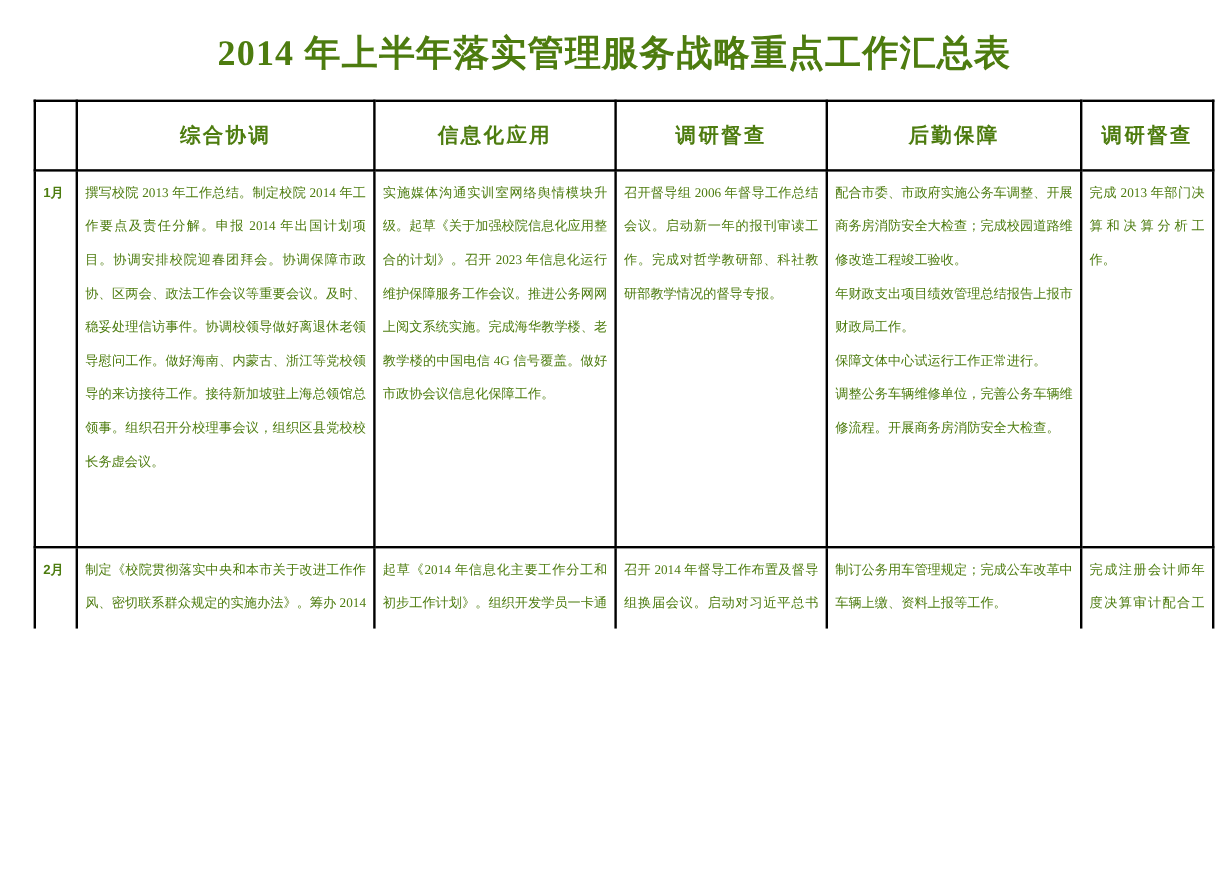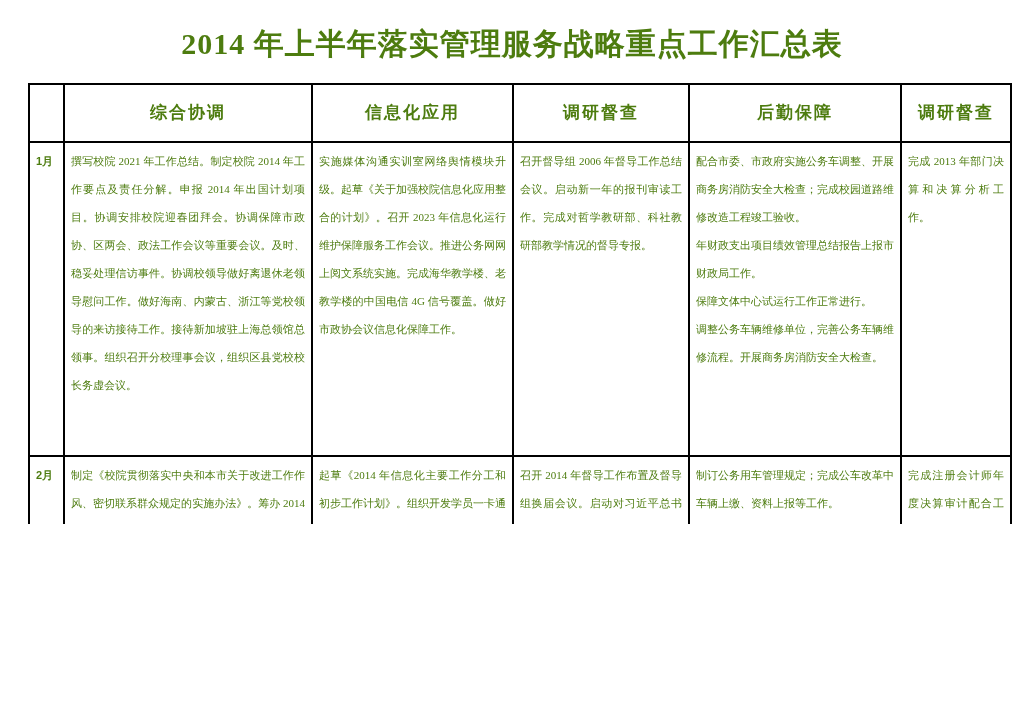--- a/index.html
+++ b/index.html
@@ -101,21 +101,21 @@
       <th>综合协调</th>
       <th>信息化应用</th>
       <th>调研督查</th>
       <th>后勤保障</th>
       <th>调研督查</th>
     </tr>
 
     <tr class="month-row-1">
       <td class="month-cell">1月</td>
       <td class="body-cell">
-        <p>撰写校院 2021 年工作总结。制定校院 2014 年工作要点及责任分解。申报 2014 年出国计划项目。协调安排校院迎春团拜会。协调保障市政协、区两会、政法工作会议等重要会议。及时、稳妥处理信访事件。协调校领导做好离退休老领导慰问工作。做好海南、内蒙古、浙江等党校领导的来访接待工作。接待新加坡驻上海总领馆总领事。组织召开分校理事会议，组织区县党校校长务虚会议。</p>
+        <p>撰写校院 2013 年工作总结。制定校院 2014 年工作要点及责任分解。申报 2014 年出国计划项目。协调安排校院迎春团拜会。协调保障市政协、区两会、政法工作会议等重要会议。及时、稳妥处理信访事件。协调校领导做好离退休老领导慰问工作。做好海南、内蒙古、浙江等党校领导的来访接待工作。接待新加坡驻上海总领馆总领事。组织召开分校理事会议，组织区县党校校长务虚会议。</p>
       </td>
       <td class="body-cell">
         <p>实施媒体沟通实训室网络舆情模块升级。起草《关于加强校院信息化应用整合的计划》。召开 2023 年信息化运行维护保障服务工作会议。推进公务网网上阅文系统实施。完成海华教学楼、老教学楼的中国电信 4G 信号覆盖。做好市政协会议信息化保障工作。</p>
       </td>
       <td class="body-cell">
         <p>召开督导组 2006 年督导工作总结会议。启动新一年的报刊审读工作。完成对哲学教研部、科社教研部教学情况的督导专报。</p>
       </td>
       <td class="body-cell">
         <p>配合市委、市政府实施公务车调整、开展商务房消防安全大检查；完成校园道路维修改造工程竣工验收。</p>
         <p>年财政支出项目绩效管理总结报告上报市财政局工作。</p>

